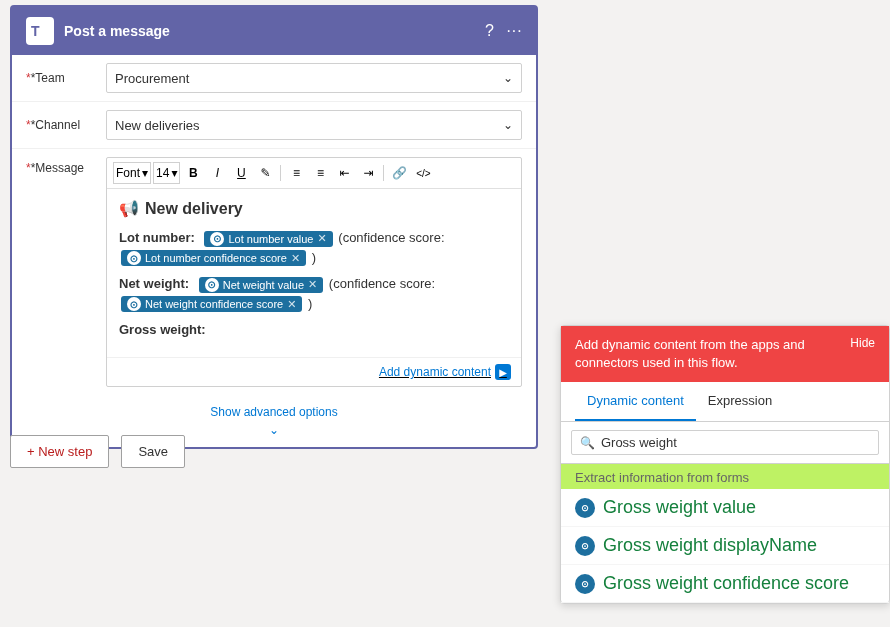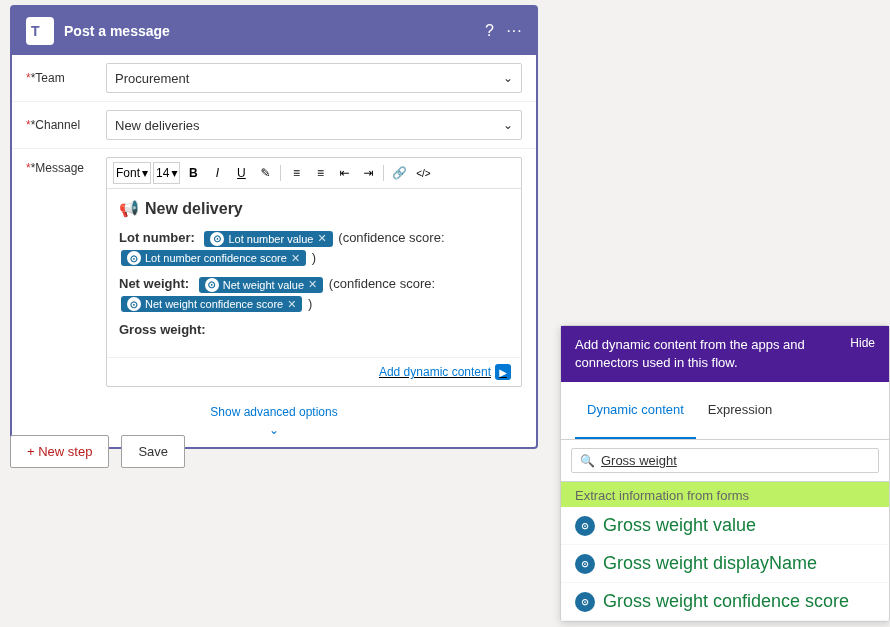--- a/index.html
+++ b/index.html
@@ -320,21 +320,21 @@
     .dynamic-panel {
       position: absolute;
       right: 0; top: 325px;
       width: 330px;
       background: white;
       border: 1px solid #d0d0d0;
       border-radius: 4px;
       box-shadow: 0 2px 8px rgba(0,0,0,0.15);
     }
     .dynamic-panel-header {
-      background: #4c1d95;
+      background: #ef4444;
       padding: 10px 14px;
       display: flex;
       align-items: flex-start;
       justify-content: space-between;
     }
     .dynamic-panel-title {
       color: white;
       font-size: 13px;
       line-height: 1.4;
       flex: 1;
@@ -346,21 +346,21 @@
       white-space: nowrap;
     }
 
     
     .panel-tabs {
       display: flex;
       border-bottom: 1px solid #d0d0d0;
       padding: 0 14px;
     }
     .panel-tab {
-      padding: 20px 12px;
+      padding: 11px 12px;
       font-size: 13px;
       cursor: pointer;
       color: #333;
       border-bottom: 2px solid transparent;
     }
     .panel-tab.active {
       color: #0078d4;
       border-bottom: 2px solid #0078d4;
     }
 
@@ -381,21 +381,20 @@
     .search-icon {
       color: #888;
       font-size: 12px;
     }
     .search-input {
       border: none;
       outline: none;
       font-size: 13px;
       color: #333;
       width: 100%;
-      text-decoration: underline;
     }
 
     
     .section-label {
       padding: 6px 14px 4px;
       font-size: 13px;
       color: #666;
       background: #bef264;
     }
 

